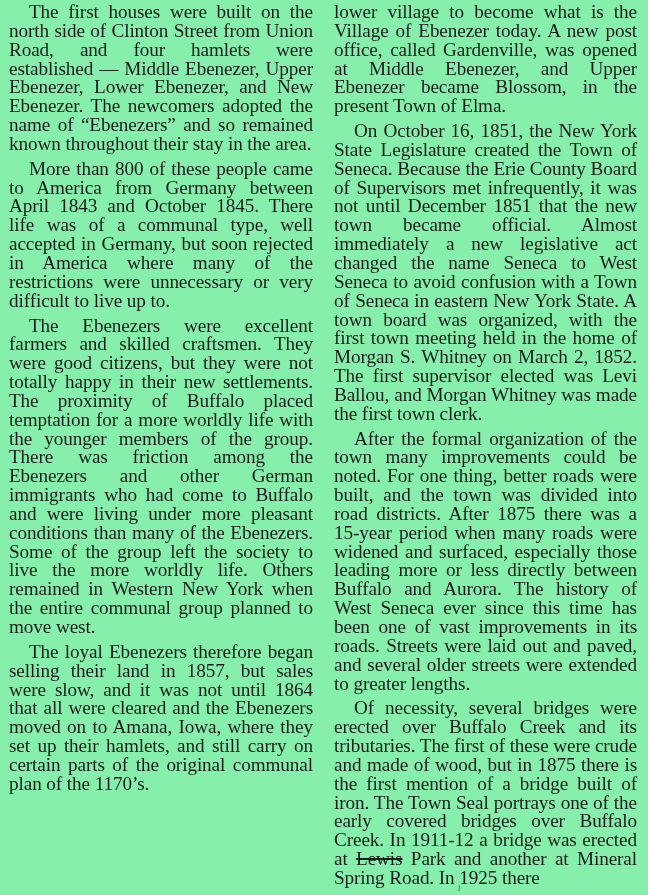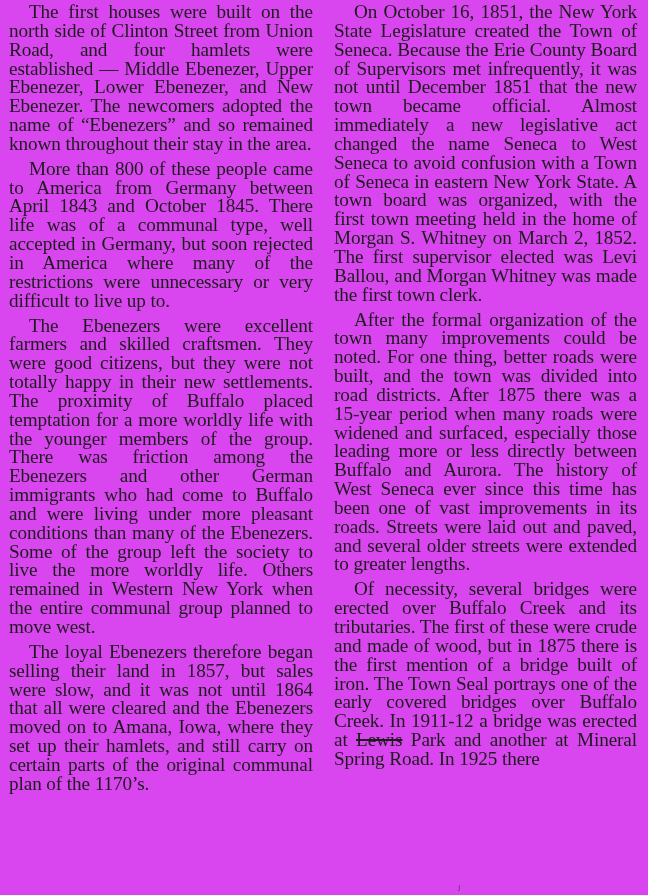--- a/index.html
+++ b/index.html
@@ -14,21 +14,21 @@
       position: relative;
       font-family: "DejaVu Serif", "Liberation Serif", serif;
       color: #1c1c1c;
     }
     .page {
       position: absolute;
       left: 0;
       top: 0;
       width: 648px;
       height: 895px;
-      background: #d946ef;
+      background: #86efac;
     }
     .column {
       position: absolute;
       top: 3px;
       font-family: "Liberation Serif", "DejaVu Serif", serif;
       font-size: 19.2px;
       line-height: 18.85px;
       text-align: justify;
       hyphens: none;
       letter-spacing: -0.1px;
@@ -67,19 +67,20 @@
 <div class="page">
 
   <div class="column col-left">
     <p class="para">The first houses were built on the north side of Clinton Street from Union Road, and four hamlets were established — Middle Ebenezer, Upper Ebenezer, Lower Ebenezer, and New Ebenezer. The newcomers adopted the name of “Ebenezers” and so remained known throughout their stay in the area.</p>
     <p class="para">More than 800 of these people came to America from Germany between April 1843 and October 1845. There life was of a communal type, well accepted in Germany, but soon rejected in America where many of the restrictions were unnecessary or very difficult to live up to.</p>
     <p class="para">The Ebenezers were excellent farmers and skilled craftsmen. They were good citizens, but they were not totally happy in their new settlements. The proximity of Buffalo placed temptation for a more worldly life with the younger members of the group. There was friction among the Ebenezers and other German immigrants who had come to Buffalo and were living under more pleasant conditions than many of the Ebenezers. Some of the group left the society to live the more worldly life. Others remained in Western New York when the entire communal group planned to move west.</p>
     <p class="para">The loyal Ebenezers therefore began selling their land in 1857, but sales were slow, and it was not until 1864 that all were cleared and the Ebenezers moved on to Amana, Iowa, where they set up their hamlets, and still carry on certain parts of the original communal plan of the 1170’s.</p>
   </div>
 
   <div class="column col-right">
+    <p class="para continued">lower village to become what is the Village of Ebenezer today. A new post office, called Gardenville, was opened at Middle Ebenezer, and Upper Ebenezer became Blossom, in the present Town of Elma.</p>
     <p class="para">On October 16, 1851, the New York State Legislature created the Town of Seneca. Because the Erie County Board of Supervisors met infrequently, it was not until December 1851 that the new town became official. Almost immediately a new legislative act changed the name Seneca to West Seneca to avoid confusion with a Town of Seneca in eastern New York State. A town board was organized, with the first town meeting held in the home of Morgan S. Whitney on March 2, 1852. The first supervisor elected was Levi Ballou, and Morgan Whitney was made the first town clerk.</p>
     <p class="para">After the formal organization of the town many improvements could be noted. For one thing, better roads were built, and the town was divided into road districts. After 1875 there was a 15-year period when many roads were widened and surfaced, especially those leading more or less directly between Buffalo and Aurora. The history of West Seneca ever since this time has been one of vast improvements in its roads. Streets were laid out and paved, and several older streets were extended to greater lengths.</p>
     <p class="para"><span>Of necessity, several bridges were erected over Buffalo Creek and its tributaries. The first of these were crude and made of wood, but in 1875 there is the first mention of a bridge built of iron. The Town Seal portrays one of the early covered bridges over Buffalo Creek. In 1911-12 a bridge was erected at </span><span class="strike">Lewis</span><span> Park and another at Mineral Spring Road. In 1925 there</span></p>
   </div>
 
   <span class="mark">ʲ</span>
 </div>
 
 </body></html>

